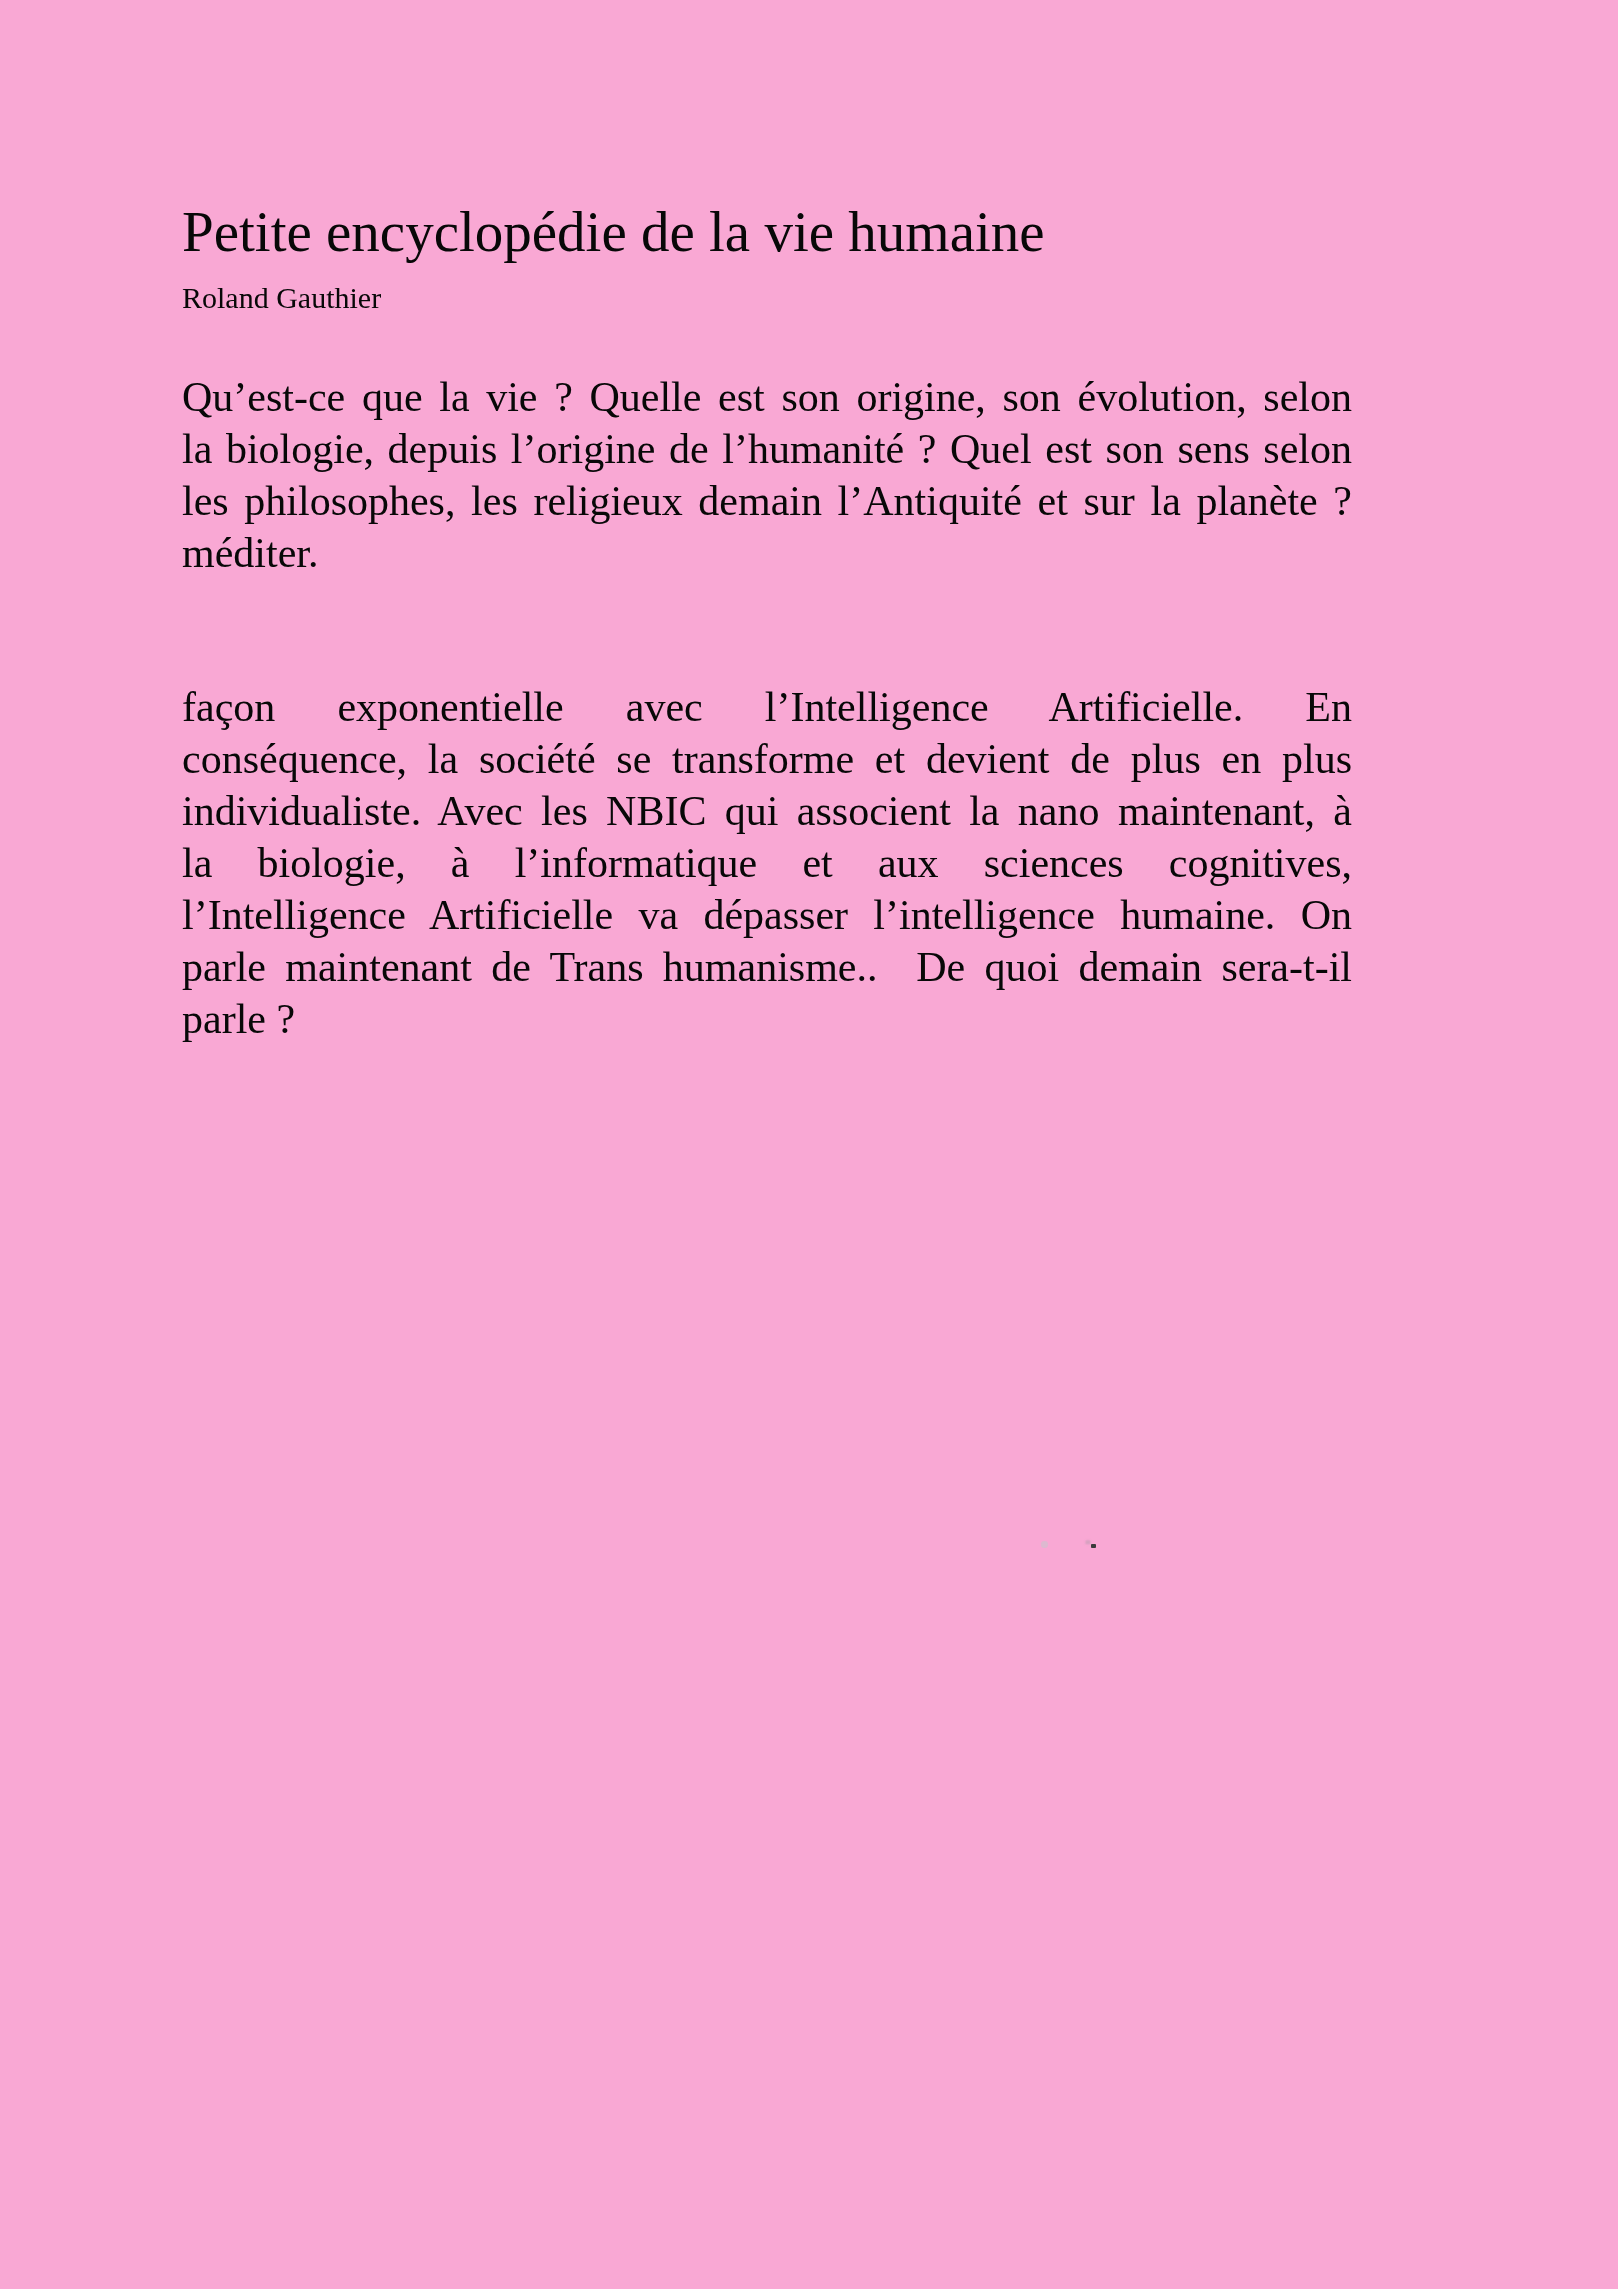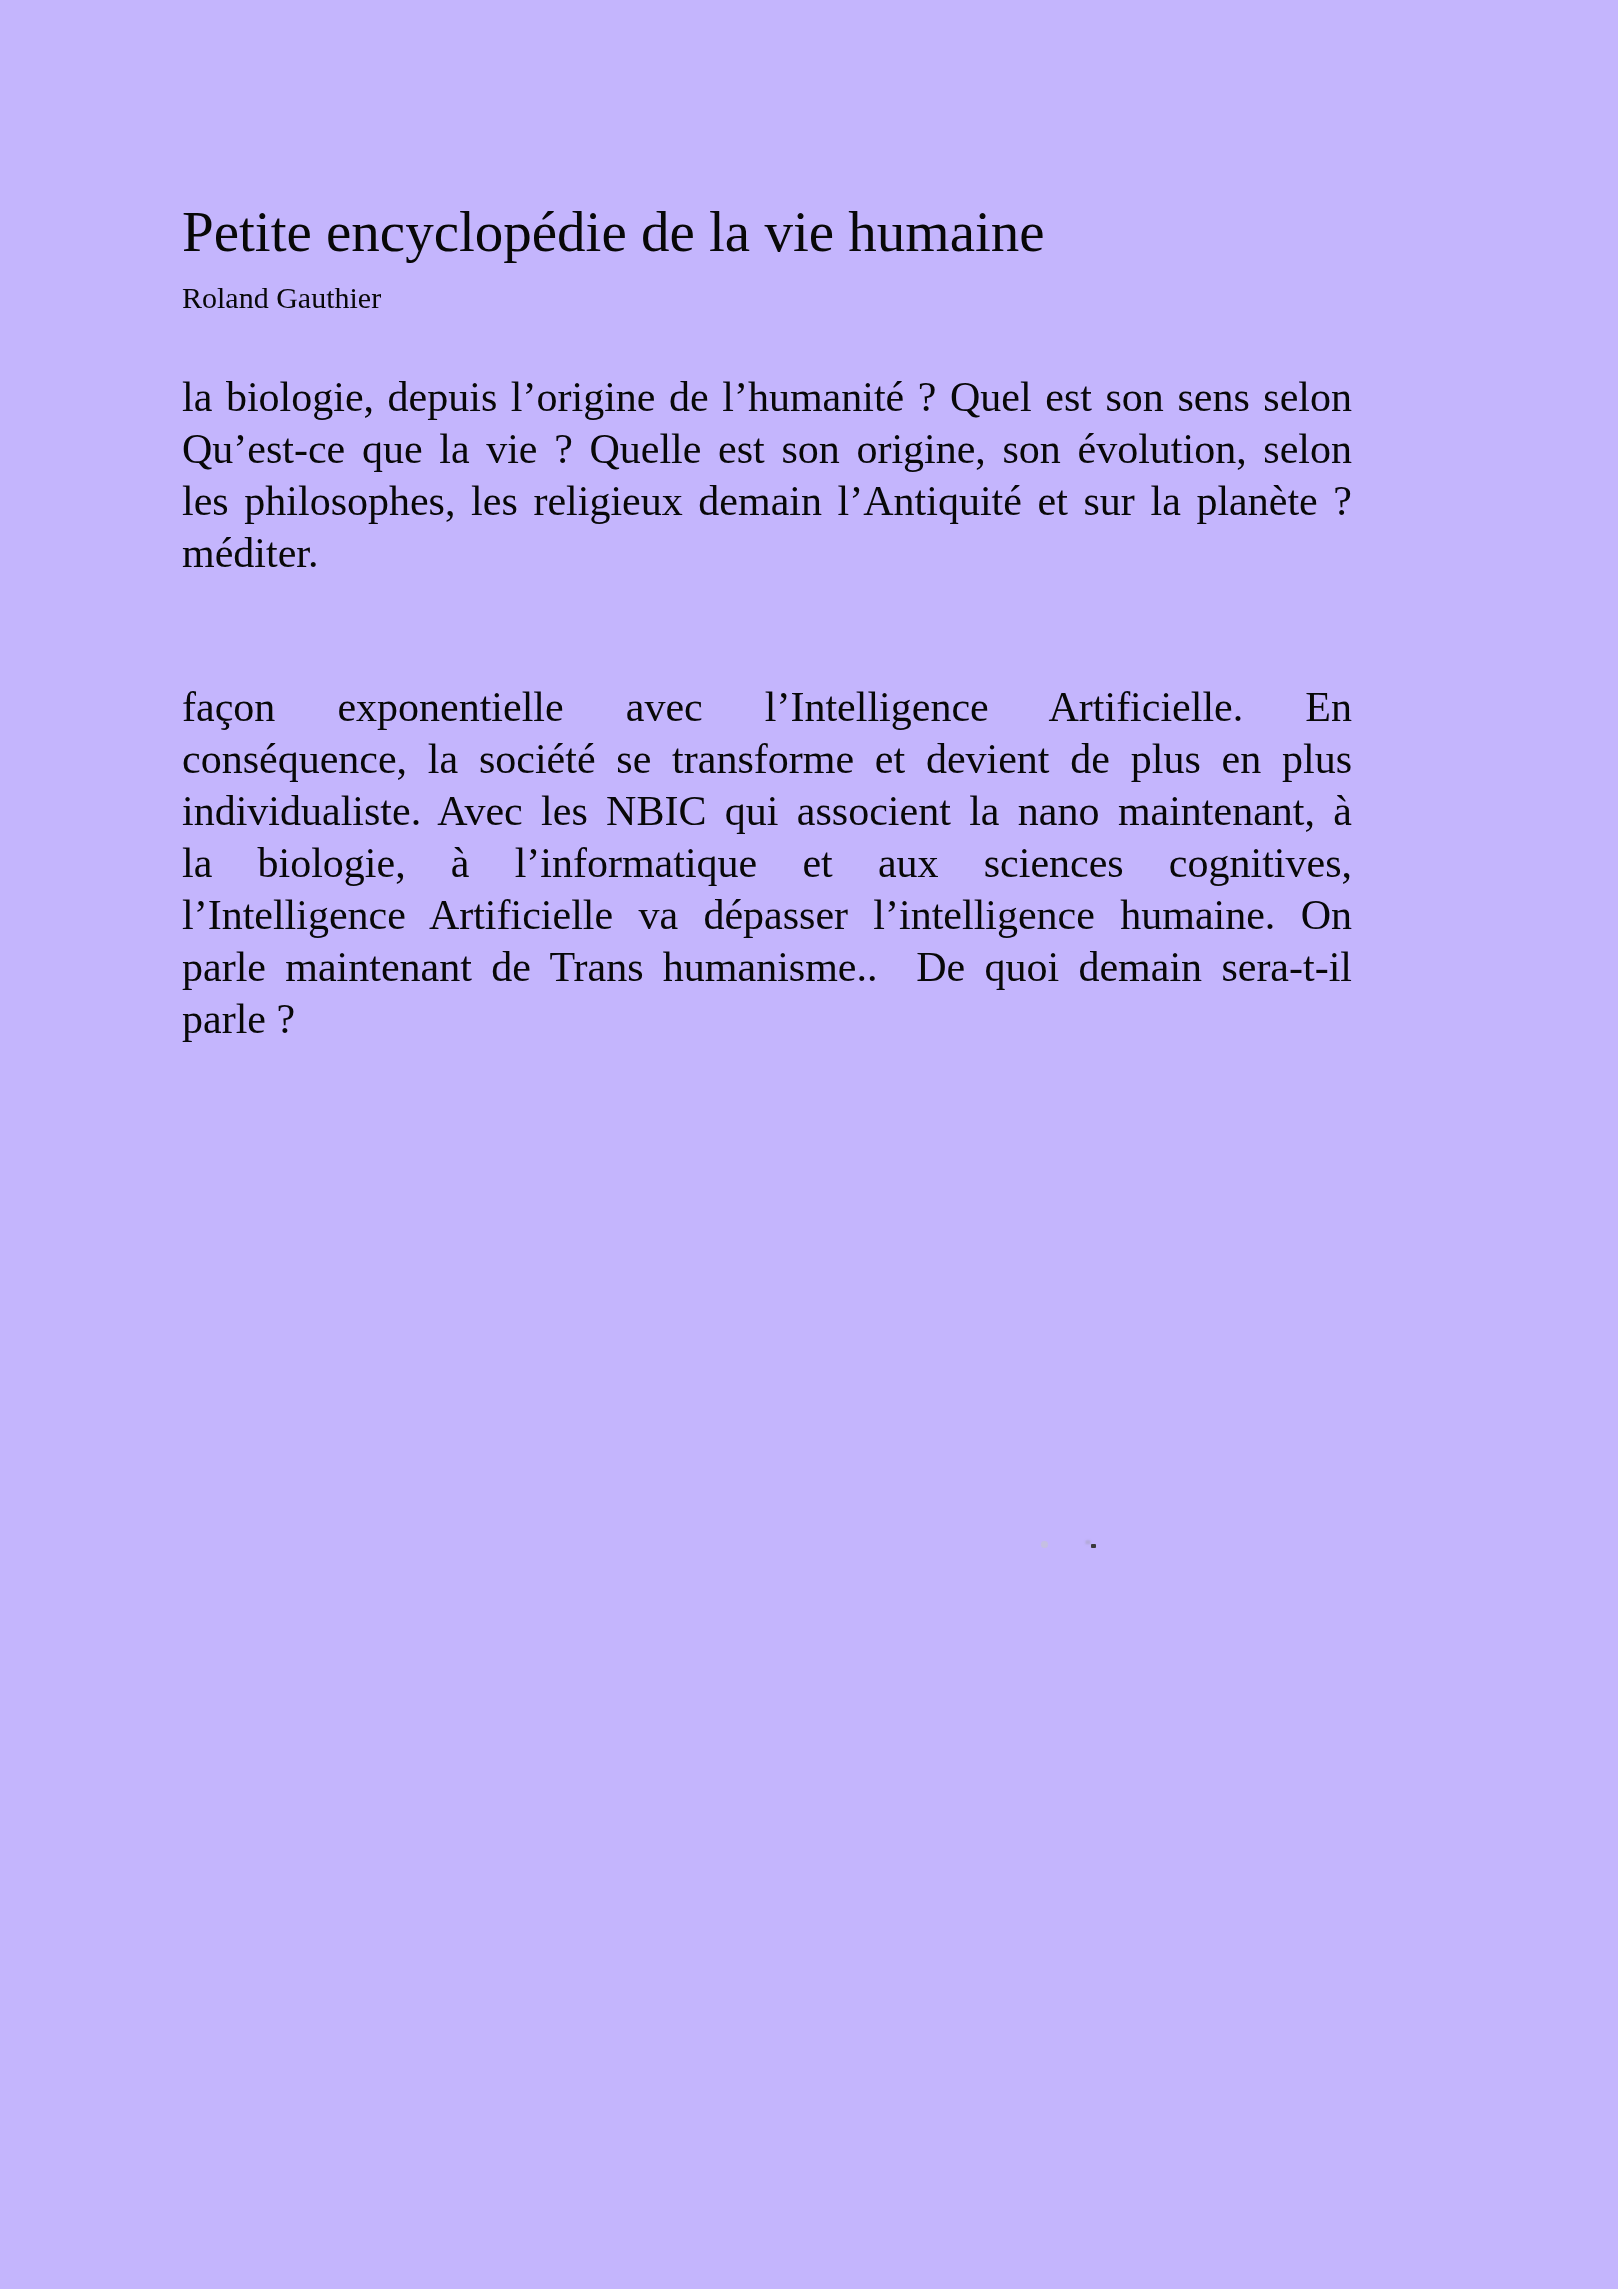--- a/index.html
+++ b/index.html
@@ -4,21 +4,21 @@
 <style>
   html, body {
     margin: 0;
     padding: 0;
     background: #ffffff;
   }
   .page {
     position: relative;
     width: 1619px;
     height: 2290px;
-    background: #c4b5fd;
+    background: #f9a8d4;
     overflow: hidden;
     font-family: "Liberation Serif", "DejaVu Serif", serif;
     color: #080808;
   }
   .doc-title {
     position: absolute;
     left: 182px;
     top: 198px;
     width: 1170px;
     font-size: 57px;
@@ -78,22 +78,22 @@
 </head>
 <body>
 
 <div class="page">
 
   <div class="doc-title">Petite encyclopédie de la vie humaine</div>
 
   <div class="doc-author">Roland Gauthier</div>
 
   <div class="paragraph para-1">
+    <div class="line">Qu’est-ce que la vie ? Quelle est son origine, son évolution, selon</div>
     <div class="line">la biologie, depuis l’origine de l’humanité ? Quel est son sens selon</div>
-    <div class="line">Qu’est-ce que la vie ? Quelle est son origine, son évolution, selon</div>
     <div class="line">les philosophes, les religieux demain l’Antiquité et sur la planète ?</div>
     <div class="line last">méditer.</div>
   </div>
 
   <div class="paragraph para-2">
     <div class="line">façon exponentielle avec l’Intelligence Artificielle. En</div>
     <div class="line">conséquence, la société se transforme et devient de plus en plus</div>
     <div class="line">individualiste. Avec les NBIC qui associent la nano maintenant, à</div>
     <div class="line">la biologie, à l’informatique et aux sciences cognitives,</div>
     <div class="line">l’Intelligence Artificielle va dépasser l’intelligence humaine. On</div>

